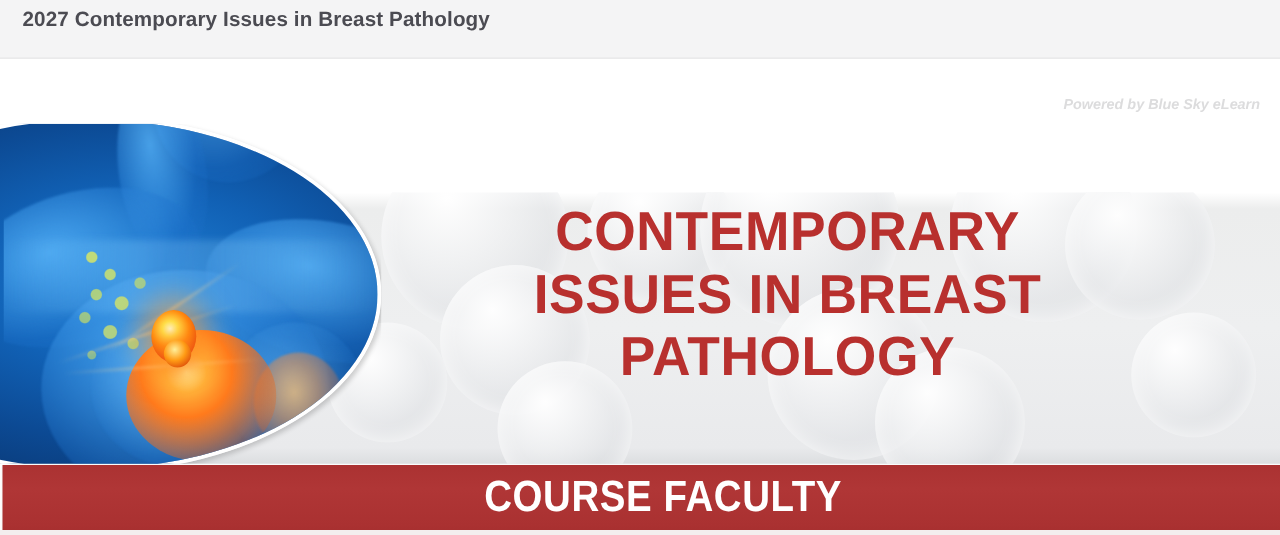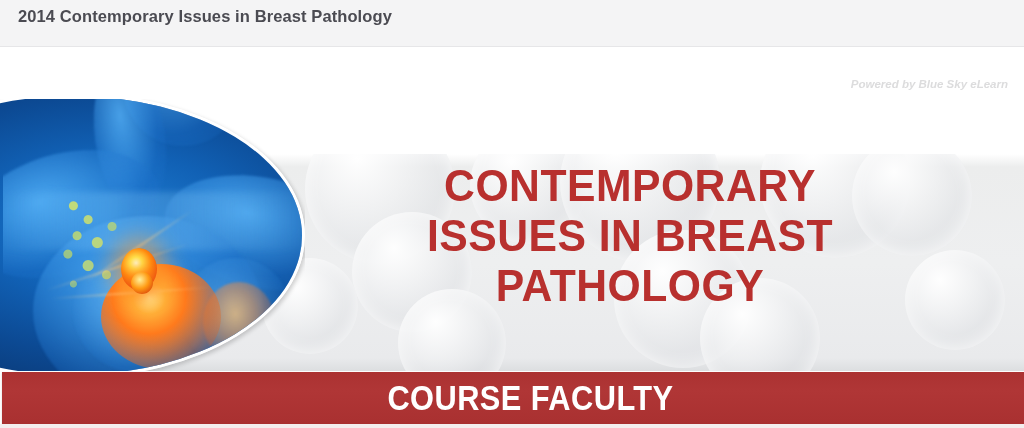--- a/index.html
+++ b/index.html
@@ -285,21 +285,21 @@
     top: 325px;
     width: 1024px;
     height: 4px;
     background: #f3eeee;
   }
 </style>
 </head>
 <body>
 
 <div class="page-header">
-  <div class="page-header-title">2014 Contemporary Issues in Breast Pathology</div>
+  <div class="page-header-title">2027 Contemporary Issues in Breast Pathology</div>
 </div>
 
 <div class="powered-strip">
   <div class="powered-by">Powered by Blue Sky eLearn</div>
 </div>
 
 <div class="banner">
 
   <div class="banner-panel">
     <div class="bubble" style="left:305px; top:-40px;  width:150px; height:150px;"></div>

